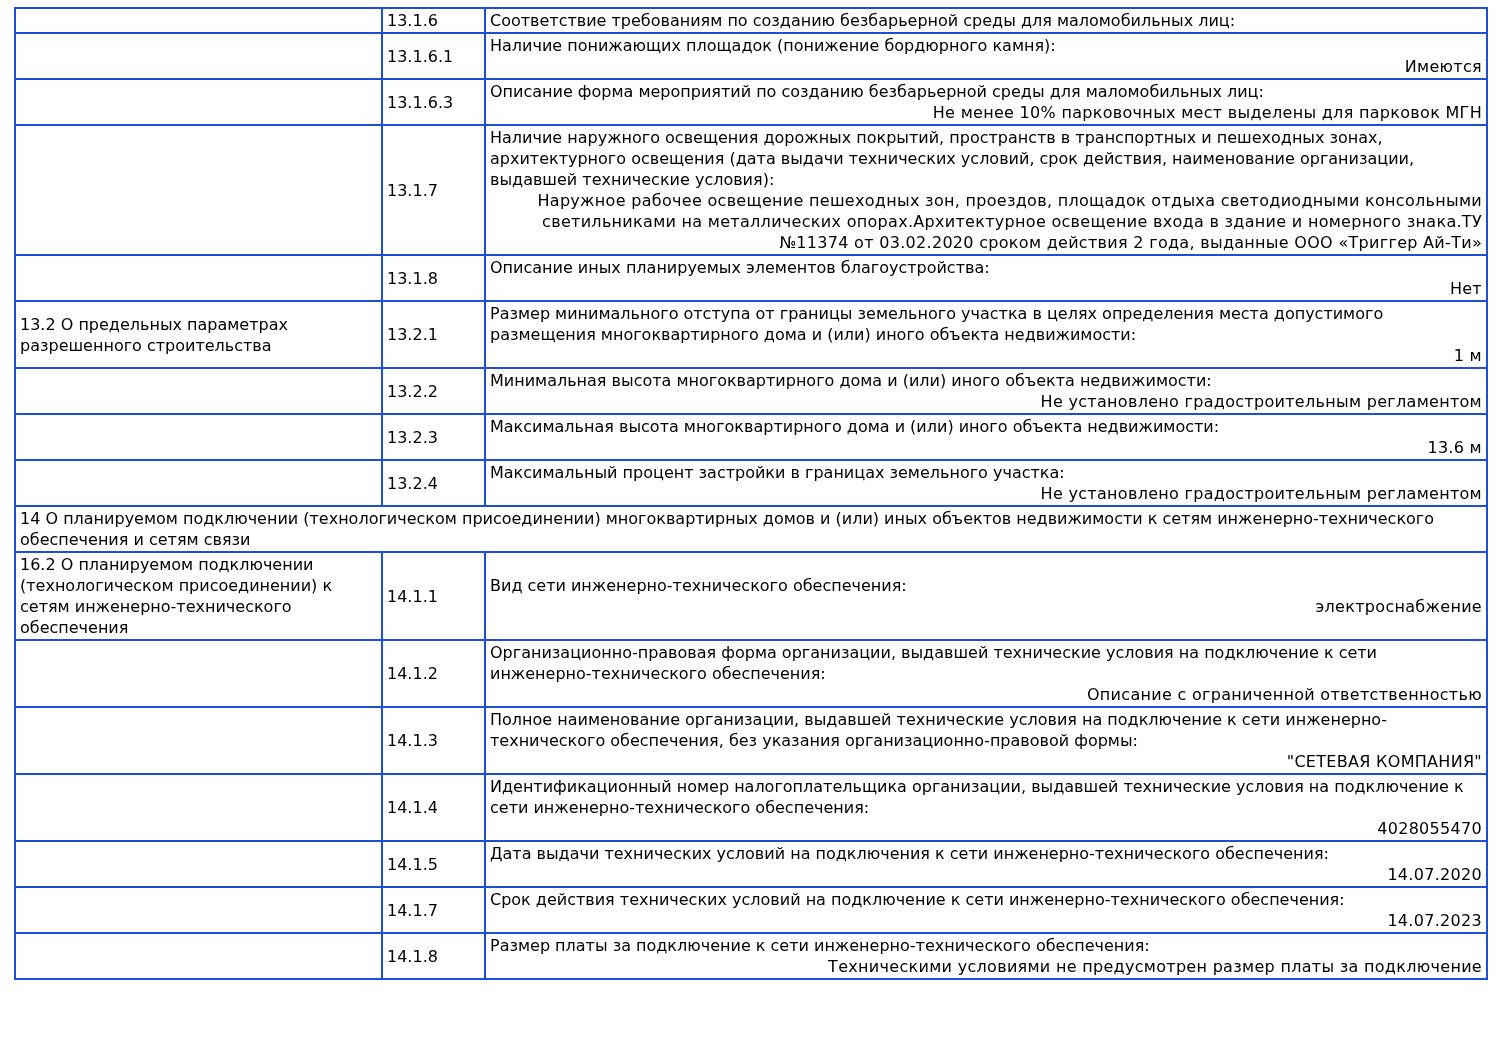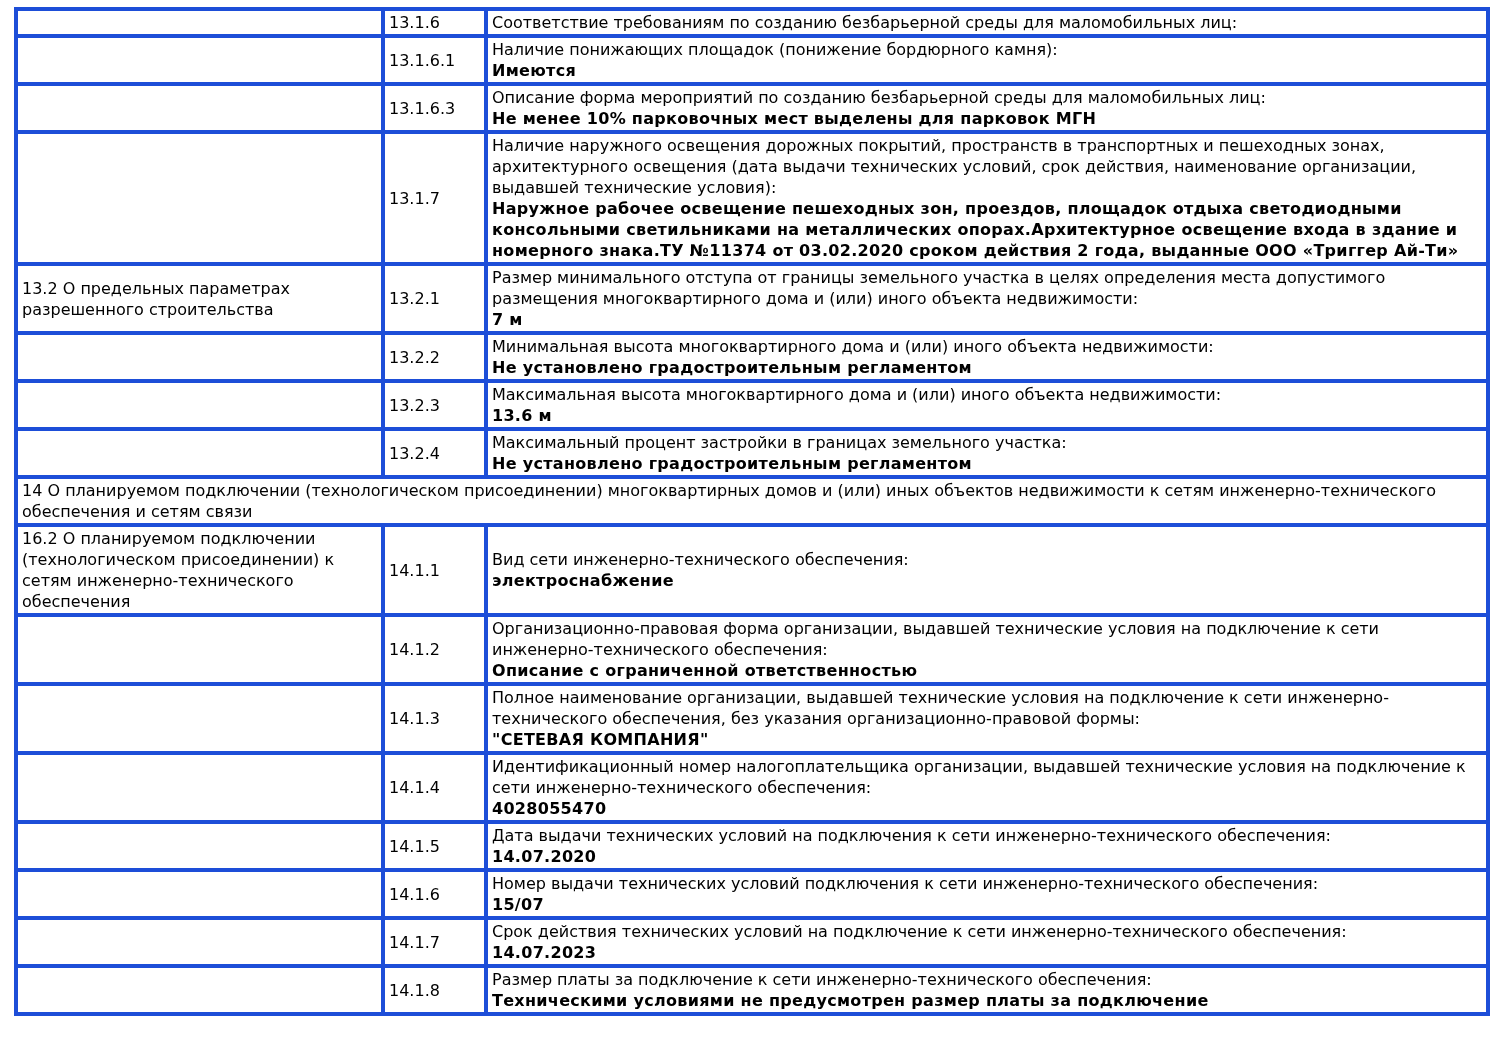--- a/index.html
+++ b/index.html
@@ -15,21 +15,21 @@
     box-sizing: border-box;
     padding: 7px 13px 0 14px;
     background: #ffffff;
   }
   table.decl {
     border-collapse: collapse;
     table-layout: fixed;
     width: 1472px;
   }
   table.decl td {
-    border: 4px solid #1d4ed8;
+    border: 2px solid #1d4ed8;
     vertical-align: middle;
     padding: 1px 4px;
     font-size: 16px;
     line-height: 21px;
     overflow: hidden;
   }
   col.c1 { width: 367px; }
   col.c2 { width: 103px; }
   col.c3 { width: 1002px; }
   td.section-cell {
@@ -38,22 +38,23 @@
   }
   td.num-cell {
     padding-left: 6px;
   }
   td.header-cell {
     padding-right: 30px;
     border-radius: 13px;
   }
   .label { font-weight: normal; }
   .value {
-    font-weight: bold;
+    font-weight: normal;
     letter-spacing: 0.3px;
+    text-align: right;
   }
   .value:empty { display: none; }
 </style>
 </head>
 <body>
 
 <div class="page">
   <table class="decl">
     <colgroup>
         <col class="c1">
@@ -92,27 +93,35 @@
 
       <tr>
         <td class="section-cell"></td>
         <td class="num-cell">13.1.7</td>
         <td class="content-cell">
           <div class="label">Наличие наружного освещения дорожных покрытий, пространств в транспортных и пешеходных зонах, архитектурного освещения (дата выдачи технических условий, срок действия, наименование организации, выдавшей технические условия):</div>
           <div class="value">Наружное рабочее освещение пешеходных зон, проездов, площадок отдыха светодиодными консольными светильниками на металлических опорах.Архитектурное освещение входа в здание и номерного знака.ТУ №11374 от 03.02.2020 сроком действия 2 года, выданные ООО «Триггер Ай-Ти»</div>
         </td>
       </tr>
 
+      <tr>
+        <td class="section-cell"></td>
+        <td class="num-cell">13.1.8</td>
+        <td class="content-cell">
+          <div class="label">Описание иных планируемых элементов благоустройства:</div>
+          <div class="value">Нет</div>
+        </td>
+      </tr>
 
       <tr>
         <td class="section-cell">13.2 О предельных параметрах разрешенного строительства</td>
         <td class="num-cell">13.2.1</td>
         <td class="content-cell">
           <div class="label">Размер минимального отступа от границы земельного участка в целях определения места допустимого размещения многоквартирного дома и (или) иного объекта недвижимости:</div>
-          <div class="value">7 м</div>
+          <div class="value">1 м</div>
         </td>
       </tr>
 
       <tr>
         <td class="section-cell"></td>
         <td class="num-cell">13.2.2</td>
         <td class="content-cell">
           <div class="label">Минимальная высота многоквартирного дома и (или) иного объекта недвижимости:</div>
           <div class="value">Не установлено градостроительным регламентом</div>
         </td>
@@ -178,28 +187,20 @@
 
       <tr>
         <td class="section-cell"></td>
         <td class="num-cell">14.1.5</td>
         <td class="content-cell">
           <div class="label">Дата выдачи технических условий на подключения к сети инженерно-технического обеспечения:</div>
           <div class="value">14.07.2020</div>
         </td>
       </tr>
 
-      <tr>
-        <td class="section-cell"></td>
-        <td class="num-cell">14.1.6</td>
-        <td class="content-cell">
-          <div class="label">Номер выдачи технических условий подключения к сети инженерно-технического обеспечения:</div>
-          <div class="value">15/07</div>
-        </td>
-      </tr>
 
       <tr>
         <td class="section-cell"></td>
         <td class="num-cell">14.1.7</td>
         <td class="content-cell">
           <div class="label">Срок действия технических условий на подключение к сети инженерно-технического обеспечения:</div>
           <div class="value">14.07.2023</div>
         </td>
       </tr>
 

